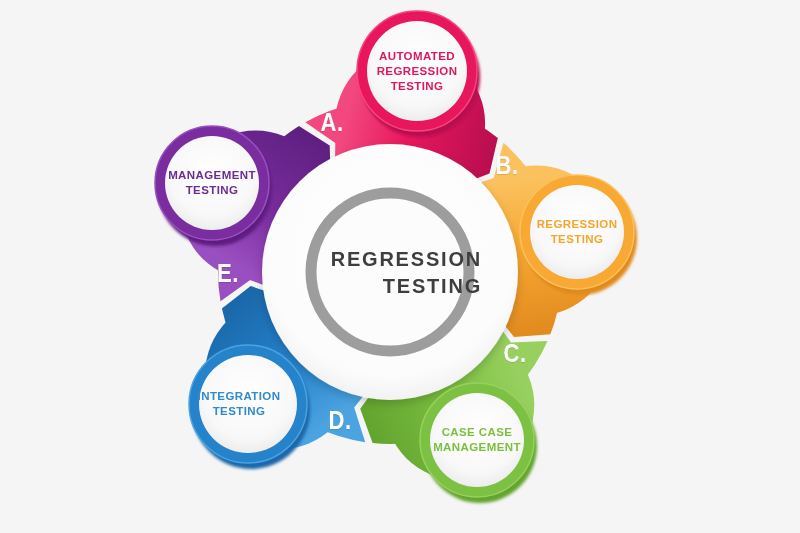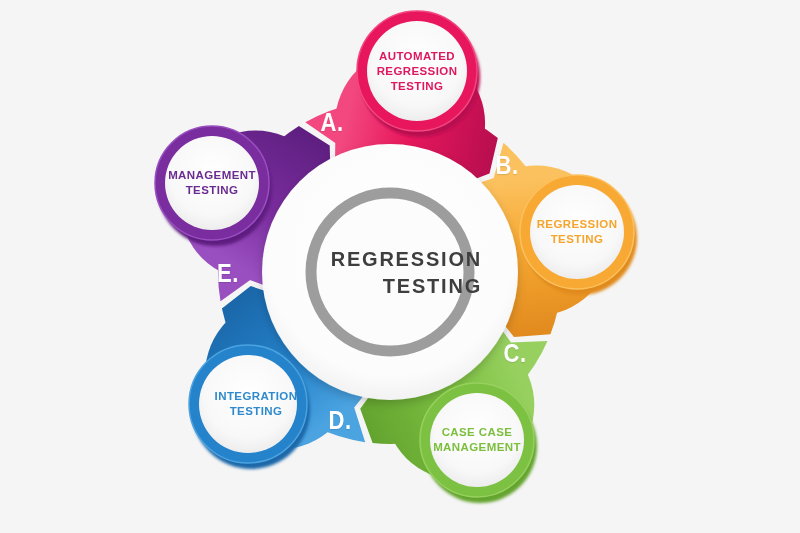--- a/index.html
+++ b/index.html
@@ -36,21 +36,21 @@
     letter-spacing:1.8px;
   }
   .lt0{left:332px;top:122px;}
   .lt1{left:507px;top:165px;}
   .lt2{left:515px;top:353px;}
   .lt3{left:340px;top:420px;}
   .lt4{left:228px;top:273px;}
   .nl0{left:417px;top:71px;width:116px;}
   .nl1{left:577px;top:232px;width:104px;}
   .nl2{left:477px;top:440px;width:118px;}
-  .nl3{left:256px;top:404px;width:110px;}
+  .nl3{left:239px;top:404px;width:110px;}
   .nl4{left:212px;top:183px;width:114px;}
   .cl{left:390px;top:273px;width:184px;}
 </style>
 </head>
 <body>
 
 <div class="stage" style="background: rgb(245, 245, 245);">
   <svg id="diagram-svg" width="800" height="533" viewBox="0 0 800 533">
       <defs>
   <radialGradient id="hubG" cx="50%" cy="42%" r="62%">

